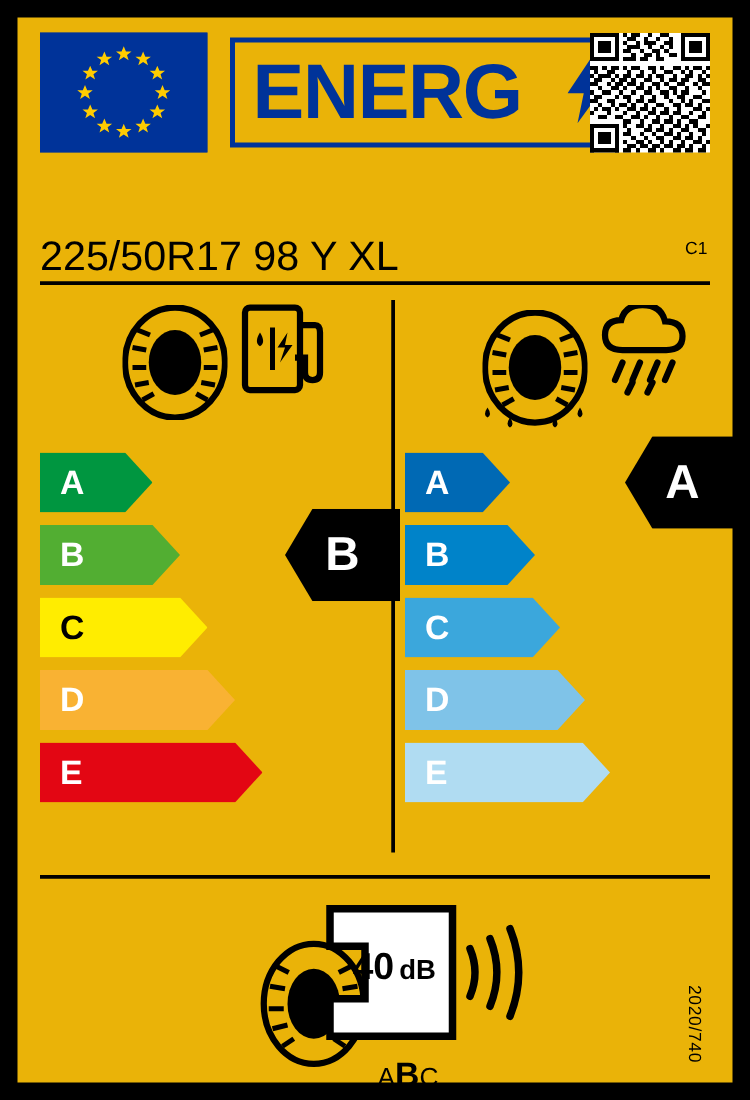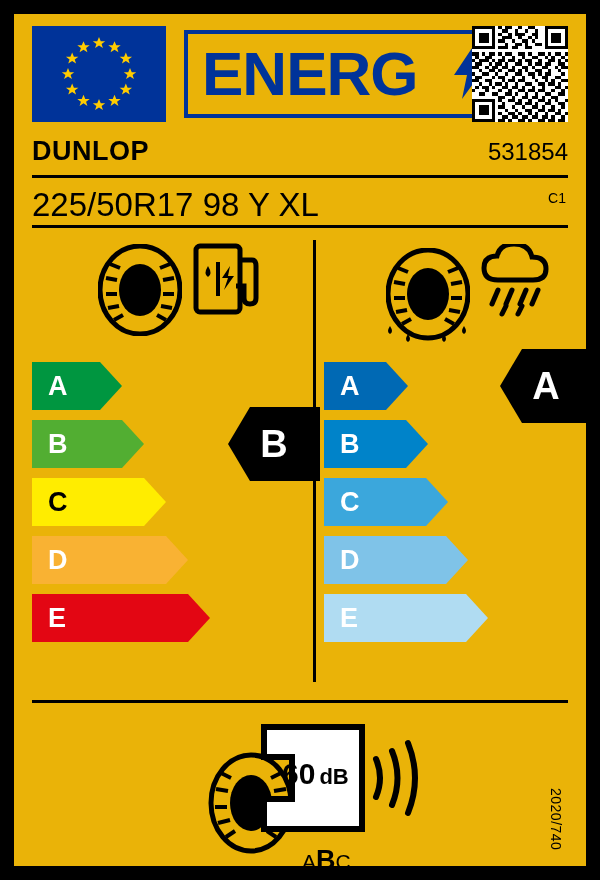--- a/index.html
+++ b/index.html
@@ -453,24 +453,20 @@
             <rect x="14" y="28" width="2" height="1"></rect>
             <rect x="17" y="28" width="1" height="1"></rect>
             <rect x="20" y="28" width="2" height="1"></rect>
             <rect x="23" y="28" width="2" height="1"></rect>
             <rect x="26" y="28" width="2" height="1"></rect>
         </g>
       </svg>
     </div>
   </div>
 
-  <div class="brand-row">
-    <div class="brand-name">DUNLOP</div>
-    <div class="brand-code">531854</div>
-  </div>
 
   <div class="size-row">
     <div class="size-text">225/50R17 98 Y XL</div>
     <div class="class-text">C1</div>
   </div>
 
   <div class="middle">
     <div class="divider-v"></div>
 
     <div class="panel panel-left">
@@ -613,19 +609,19 @@
       <span style="position:absolute;left:50px;top:10px;">
         <svg width="180" height="110" viewBox="0 0 180 110">
           <path d="M6 4 L104 4 L104 106 L6 106 L6 76 L34 76 L34 34 L6 34 Z" fill="#fff" stroke="#000" stroke-width="6" stroke-linejoin="miter"></path>
           <g fill="none" stroke="#000" stroke-width="6" stroke-linecap="round">
             <path d="M118 36 q8 19 0 38"></path>
             <path d="M134 28 q11 27 0 54"></path>
             <path d="M150 20 q14 35 0 70"></path>
           </g>
         </svg>
       </span>
-      <div class="db-text"><span>60</span><span class="db-unit" style="margin-left:4px;">dB</span></div>
+      <div class="db-text"><span>40</span><span class="db-unit" style="margin-left:4px;">dB</span></div>
       <div class="abc"><span>A</span><span class="big">B</span><span>C</span></div>
     </div>
     <div class="date-vert">2020/740</div>
   </div>
 
 </div>
 
 </body></html>

